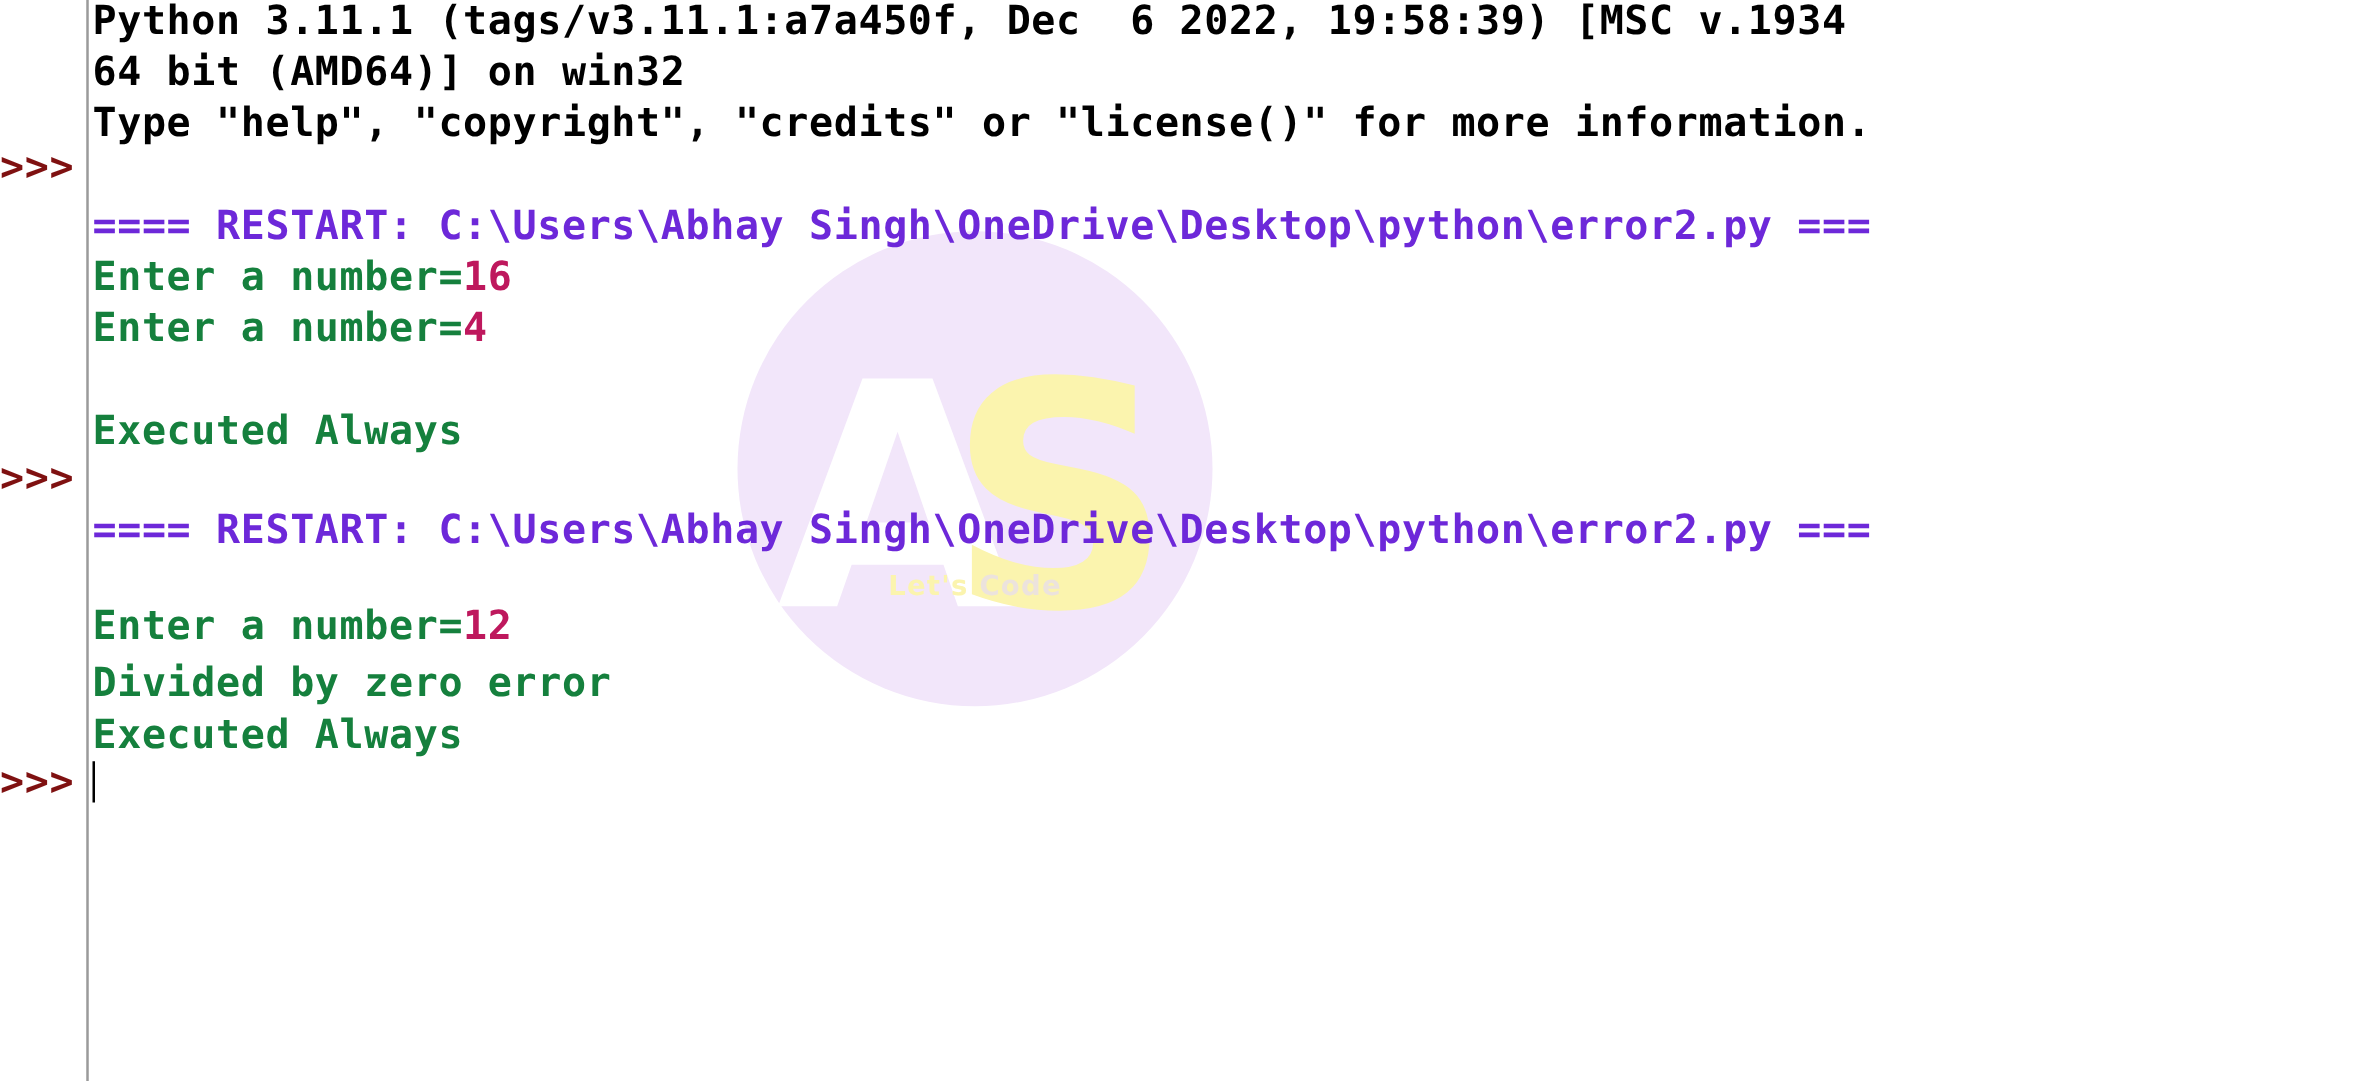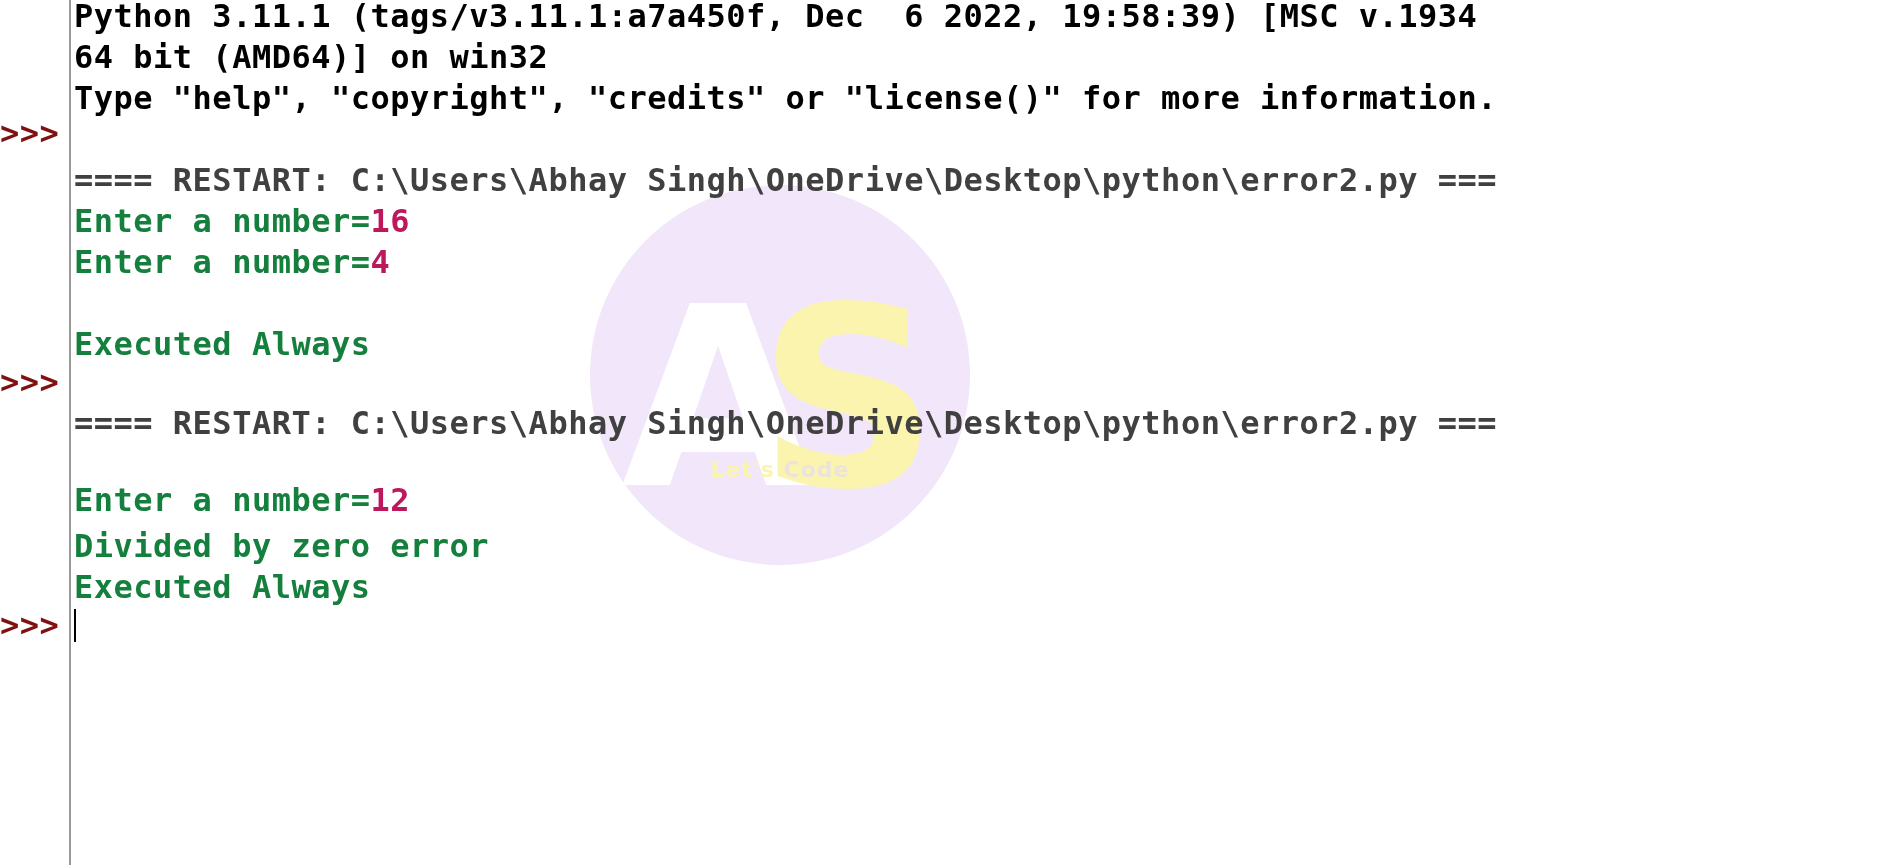--- a/index.html
+++ b/index.html
@@ -87,21 +87,21 @@
     line-height: 40px;
     letter-spacing: 0.5px;
   }
   .line.prompt {
     left: 0px;
     color: #7f1111;
   }
   .stdout  { color: #000000; }
   .stdin   { color: #be185d; }
   .out-blue{ color: #15803d; }
-  .restart { color: #404040; }
+  .restart { color: #6d28d9; }
 
   .caret {
     display: inline-block;
     width: 2px;
     height: 33px;
     background: #000000;
     vertical-align: -6px;
   }
 </style>
 </head>

